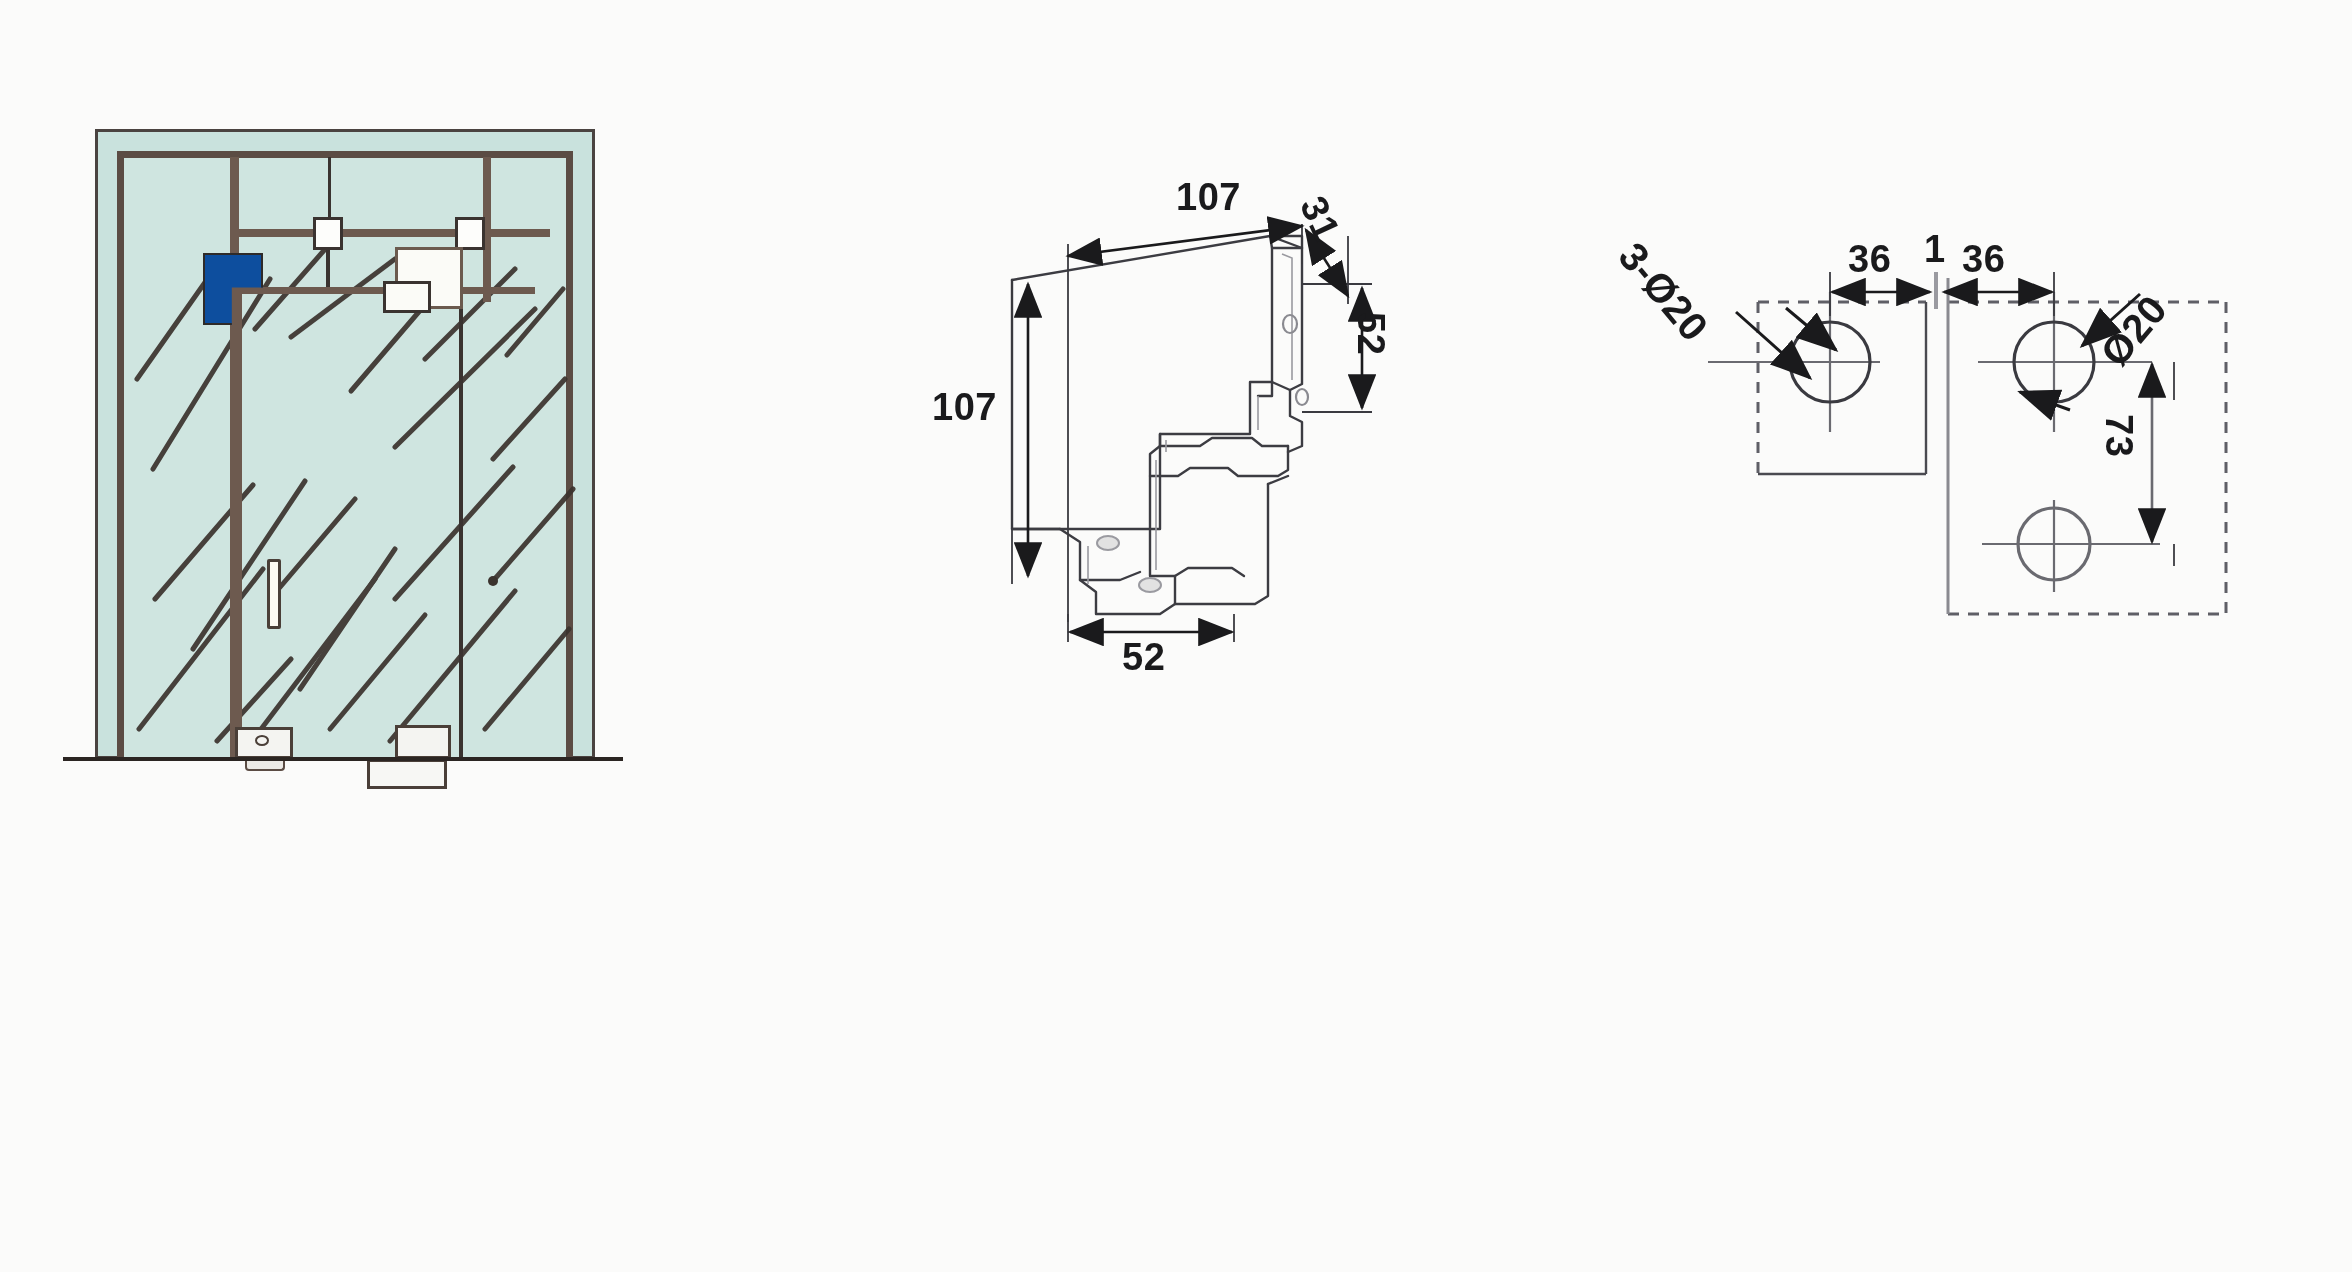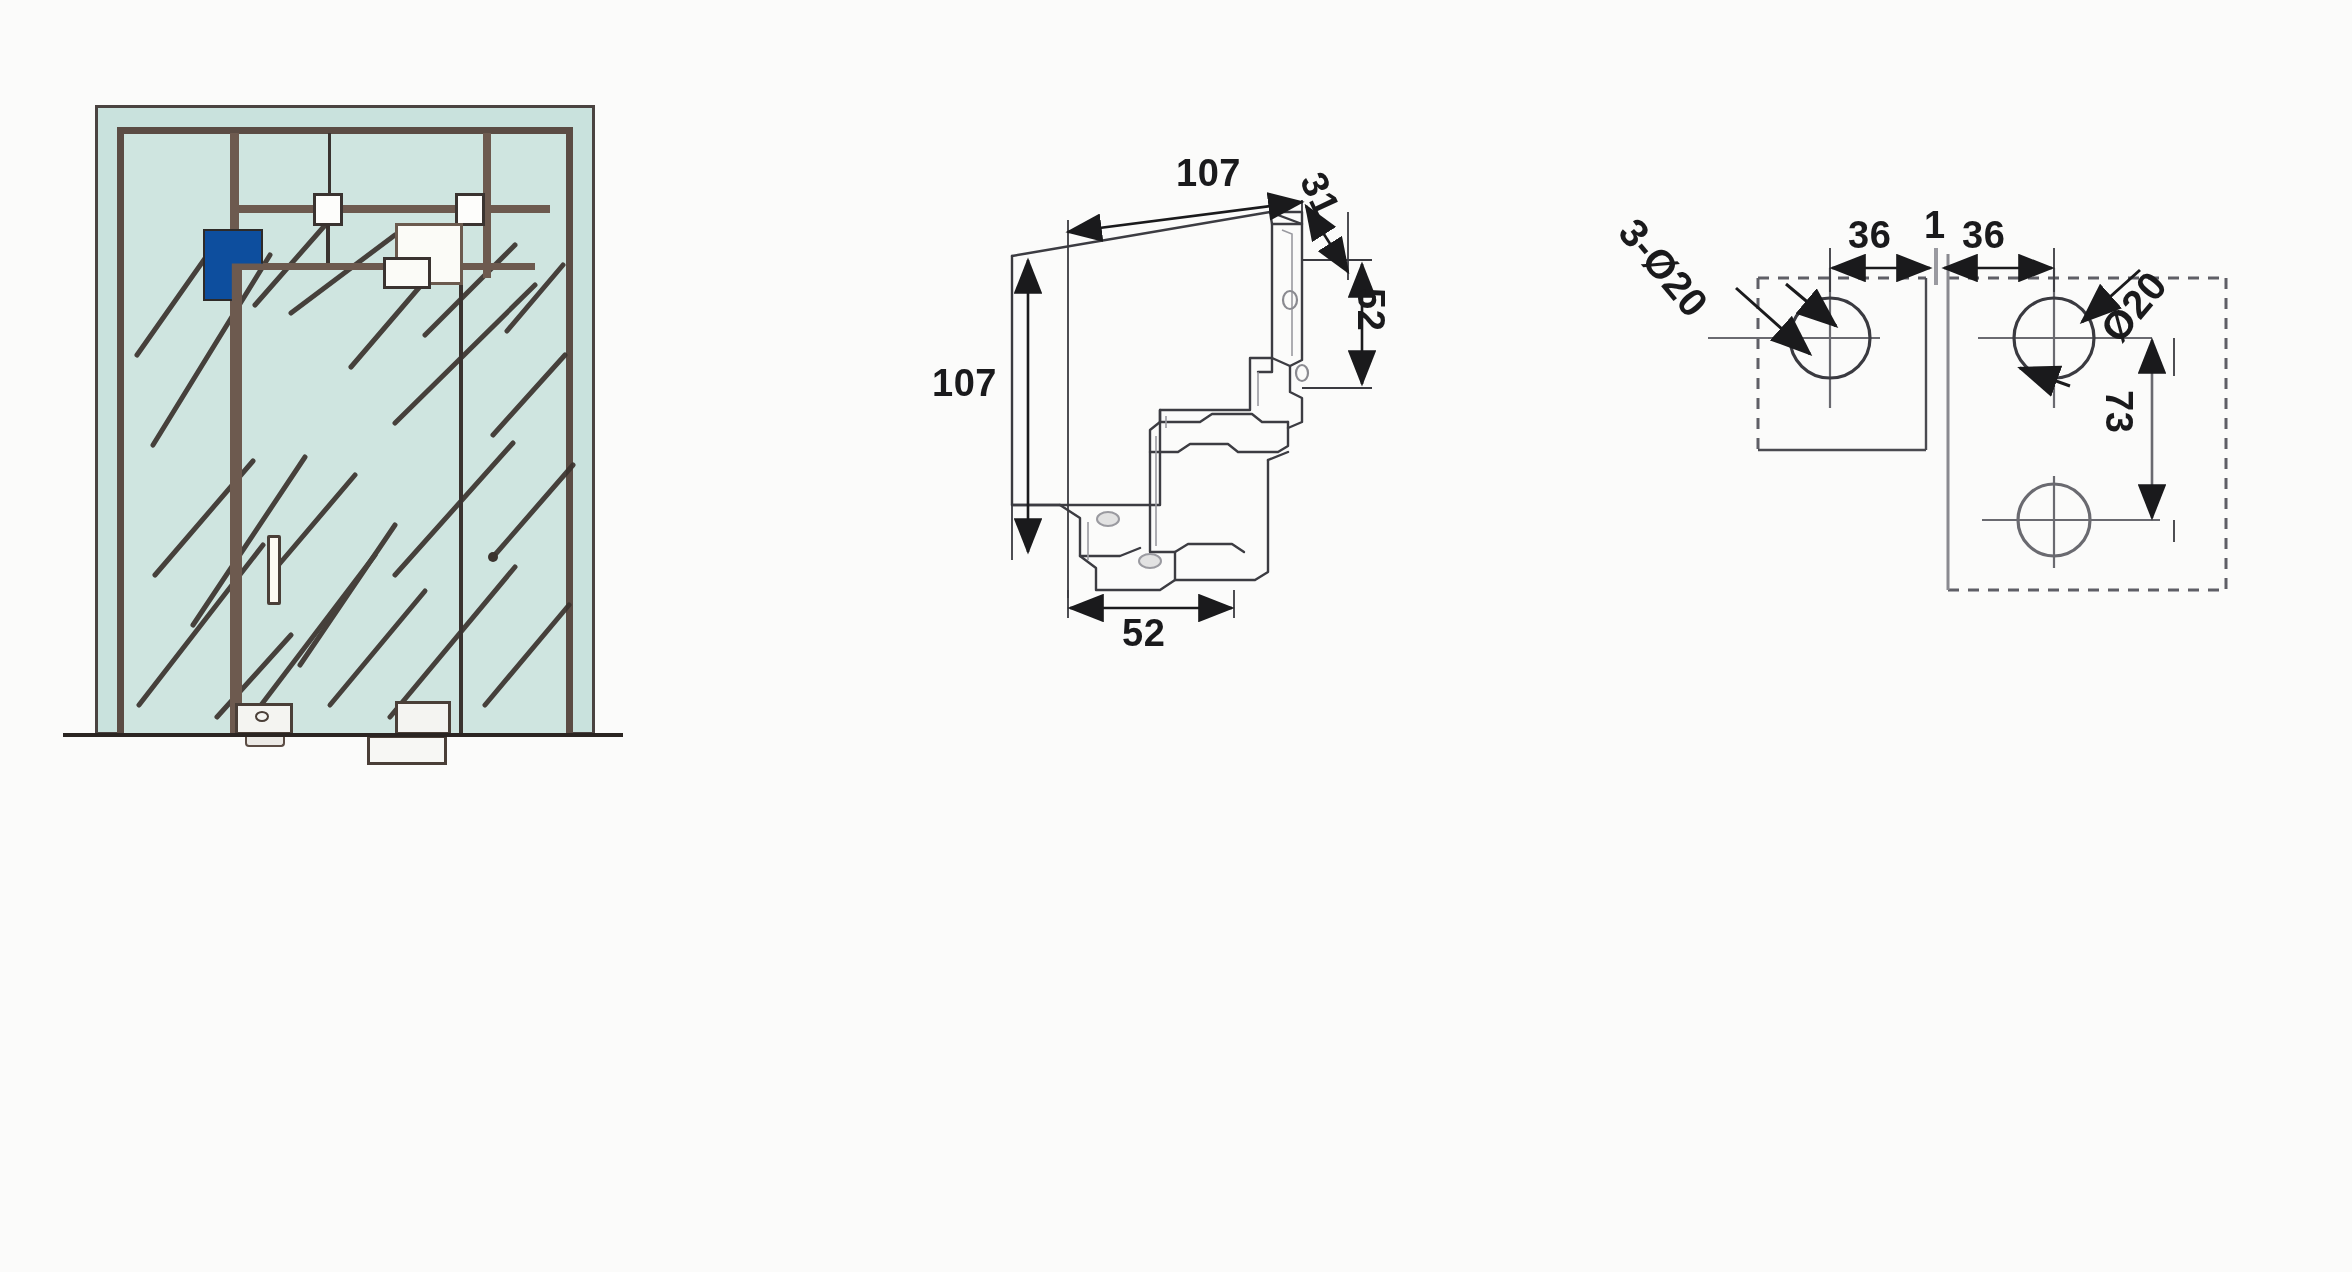--- a/index.html
+++ b/index.html
@@ -4,21 +4,21 @@
 <style>
   html,body{margin:0;padding:0;}
   body{
     width:2352px;height:1272px;
     background:#fbfbfa;
     font-family:"Liberation Sans", sans-serif;
     overflow:hidden;
     position:relative;
   }
   #stage{position:absolute;inset:0;}
-  .view{position:absolute;}
+  .view{position:absolute;margin-top:24px;}
 
   
   .dim{
     position:absolute;
     font-family:"Liberation Sans", sans-serif;
     font-weight:700;
     color:#1a1a1c;
     white-space:nowrap;
     letter-spacing:.5px;
   }

